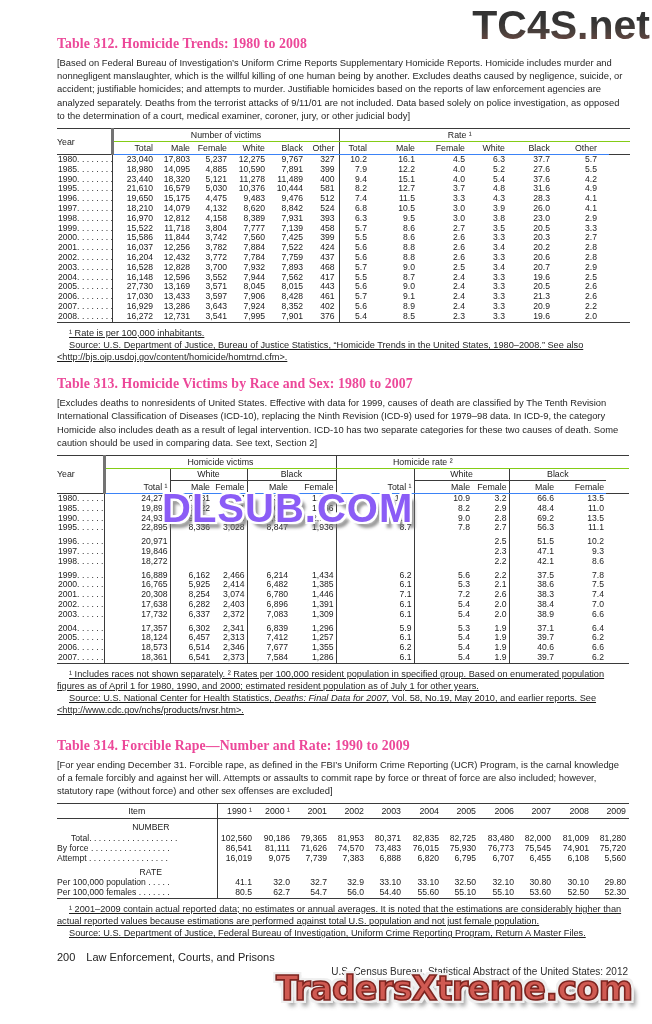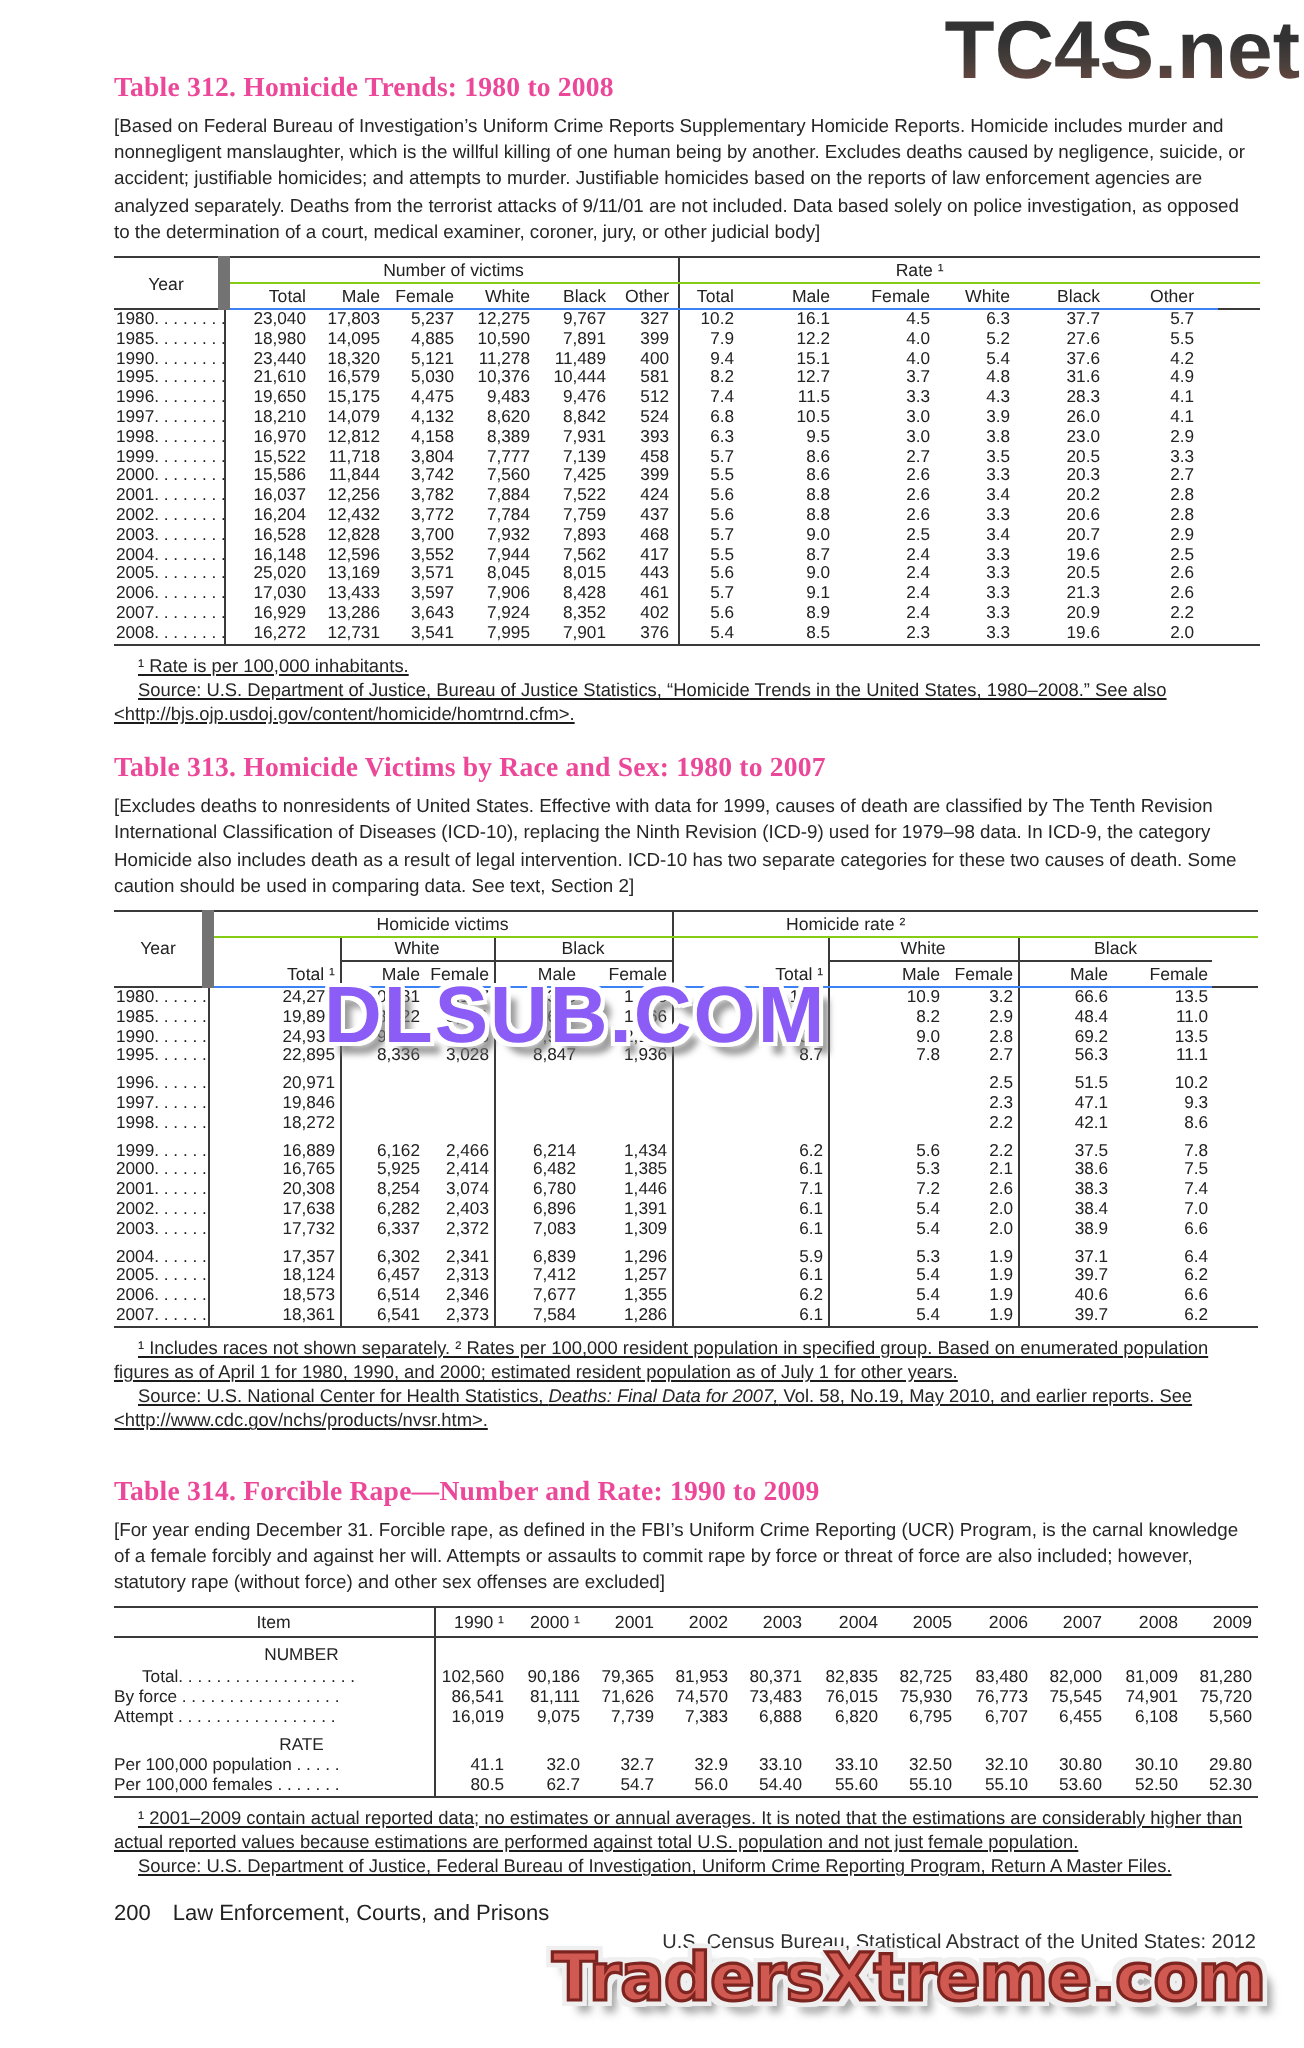--- a/index.html
+++ b/index.html
@@ -12,21 +12,21 @@
   .t312-title { margin-top:36px; }
   .t313-title { margin-top:13px; }
   .t314-title { margin-top:21px; }
   .intro { font-size:9.4px; line-height:13.2px; color:#262626; margin-top:4px; }
 
   table.t { border-collapse:collapse; width:572px; margin-top:6px;
             border-top:1px solid #3a3a3a; border-bottom:1px solid #3a3a3a;
             font-size:8.6px; color:#222; table-layout:fixed; }
   table.t th { font-weight:normal; font-size:8.8px; }
   table.t td { line-height:9.8px; white-space:nowrap; overflow:hidden; }
-  .hYear { text-align:center; border-right:6px solid #737373; border-bottom:1px solid #3a3a3a; }
+  .hYear { text-align:left; border-right:3px solid #737373; border-bottom:1px solid #3a3a3a; }
   .hGroup { text-align:center; border-bottom:1px solid #84cc16; height:13px; }
   .hGroup2 { text-align:center; border-bottom:1px solid #3a3a3a; height:12px; }
   .hCol { text-align:right; border-bottom:1px solid #3b82f6; height:13px; }
   .hBlank { border-bottom:1px solid #3a3a3a; }
   .hSp { }
   .bR { border-right:1px solid #3a3a3a; }
   .padR50 { padding-right:50px; }
   .padR120 { padding-right:120px; }
   td.yr, th.yr { text-align:left; padding-left:1px; }
   td.n, th.n { text-align:right; padding-right:4px; }
@@ -323,21 +323,21 @@
           <td class="r">5.5</td>
           <td class="r">8.7</td>
           <td class="r">2.4</td>
           <td class="r">3.3</td>
           <td class="r">19.6</td>
           <td class="r">2.5</td>
           <td></td>
         </tr>
         <tr>
           <td class="yr bR">2005. . . . . . . .</td>
-          <td class="n">25,020</td>
+          <td class="n">27,730</td>
           <td class="n">13,169</td>
           <td class="n">3,571</td>
           <td class="n">8,045</td>
           <td class="n">8,015</td>
           <td class="n bR">443</td>
           <td class="r">5.6</td>
           <td class="r">9.0</td>
           <td class="r">2.4</td>
           <td class="r">3.3</td>
           <td class="r">20.5</td>

